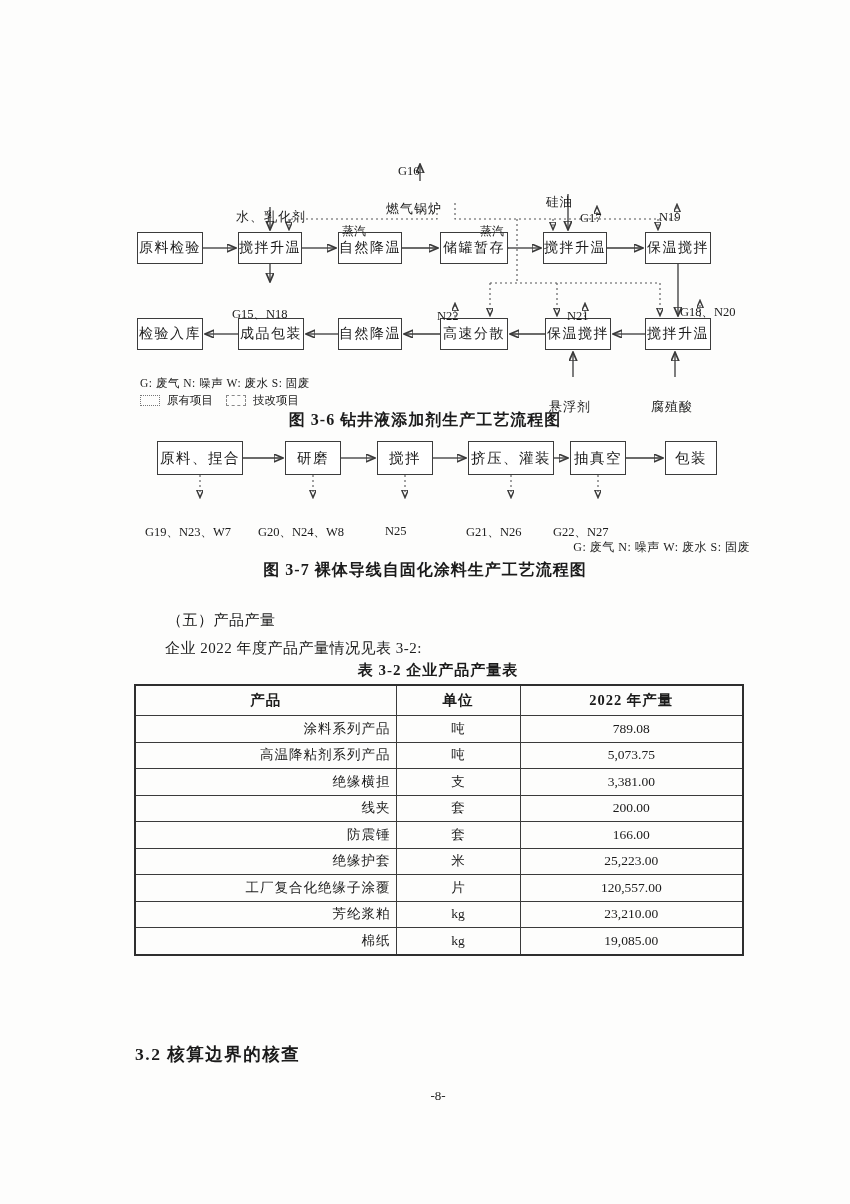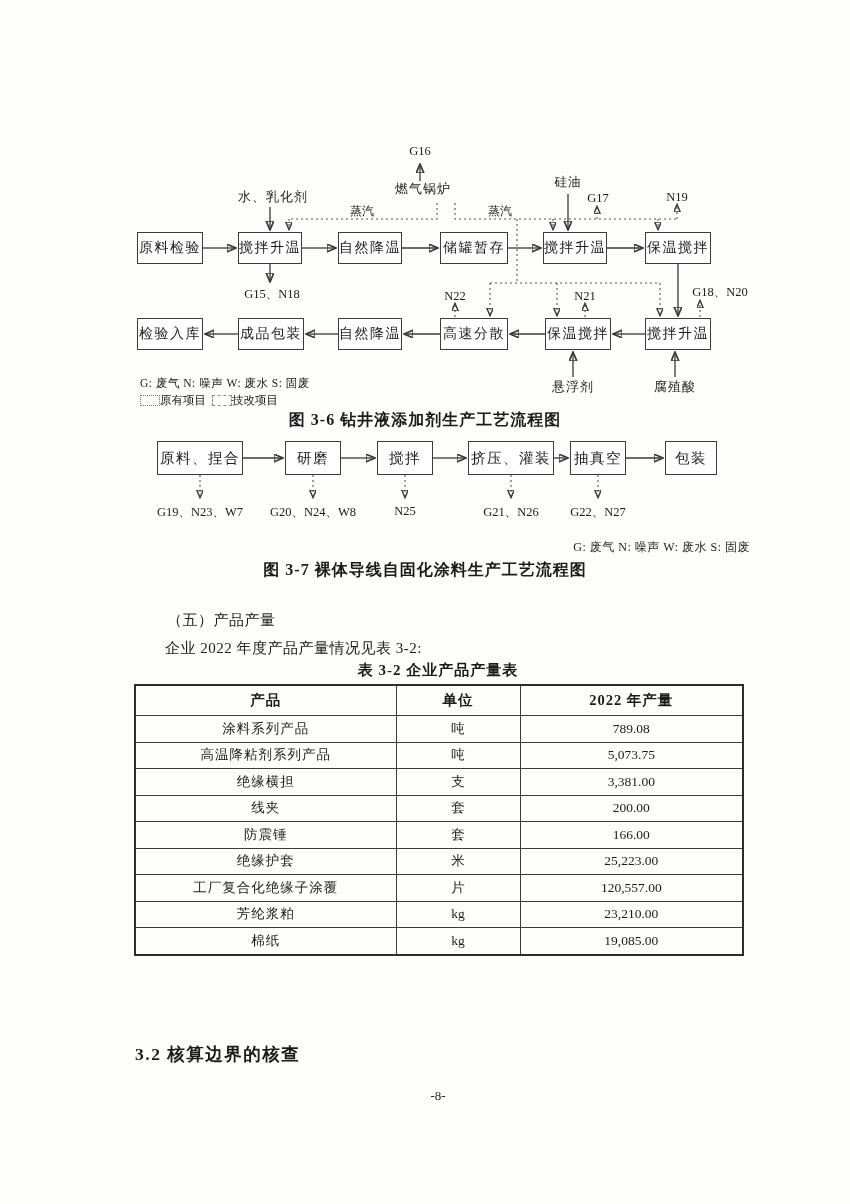--- a/index.html
+++ b/index.html
@@ -12,42 +12,42 @@
   svg.arrows{position:absolute;left:0;top:0;pointer-events:none;}
   svg.arrows path{fill:none;stroke:#3a3a3a;stroke-width:1.3;}
   svg.arrows path.d{stroke-dasharray:2 3;stroke-width:1.1;stroke:#555;}
   .fbox{
     position:absolute; box-sizing:border-box; border:1.4px solid #3c3c3c; background:#fff;
     display:flex; align-items:center; justify-content:center;
     font-size:14px; letter-spacing:1.5px; white-space:nowrap;
   }
   .f36{height:32px;}
   .f37{height:34px; font-size:14.5px;}
-  .lbl{position:absolute; text-align:center; font-size:12.5px; white-space:nowrap;}
+  .lbl{position:absolute; font-size:12.5px; white-space:nowrap;margin-top:20px;}
   .lbl.cn{font-size:13px; letter-spacing:1px;}
   .legend-line{position:absolute; font-size:11.5px; letter-spacing:.5px;}
-  .legend-row{position:absolute; display:flex; align-items:center; font-size:11.5px;}
+  .legend-row{position:absolute; display:flex; align-items:center; gap:7px; font-size:11.5px;}
   .lg-box{display:inline-block; width:20px; height:11px; box-sizing:border-box;}
   .lg-dot{border:1px dotted #777;}
   .lg-dash{border:1px dashed #888;}
   .caption{position:absolute; left:0; width:850px; text-align:center; font-weight:bold; font-size:16px; letter-spacing:1px;}
   .para{position:absolute; font-size:15px; letter-spacing:.5px;}
   .tbl-caption{position:absolute; left:134px; width:608px; text-align:center; font-weight:bold; font-size:15px; letter-spacing:1px;}
   table.prod{
     position:absolute; left:134px; top:684px; width:608px;
     border-collapse:collapse; table-layout:fixed;
     font-size:13.5px;
   }
   table.prod th, table.prod td{
     border:1px solid #3b3b3b; padding:0 5px; overflow:hidden; white-space:nowrap;
   }
   table.prod{border:2px solid #2e2e2e;}
   table.prod th{height:29px; font-size:14.5px; font-weight:bold; text-align:center; letter-spacing:1px;}
   table.prod td{height:25.5px;}
-  td.c-name{text-align:center; padding-left:10px; letter-spacing:1px;}
+  td.c-name{text-align:right; padding-left:10px; letter-spacing:1px;}
   td.c-unit{text-align:center;}
   td.c-val{text-align:center; padding-right:12px;}
   .h32{position:absolute; font-weight:bold; font-size:17.5px; letter-spacing:1.5px;}
   .pageno{position:absolute; left:134px; width:608px; text-align:center; font-size:13px;}
 </style>
 </head>
 <body>
 
 <div class="page">
 

